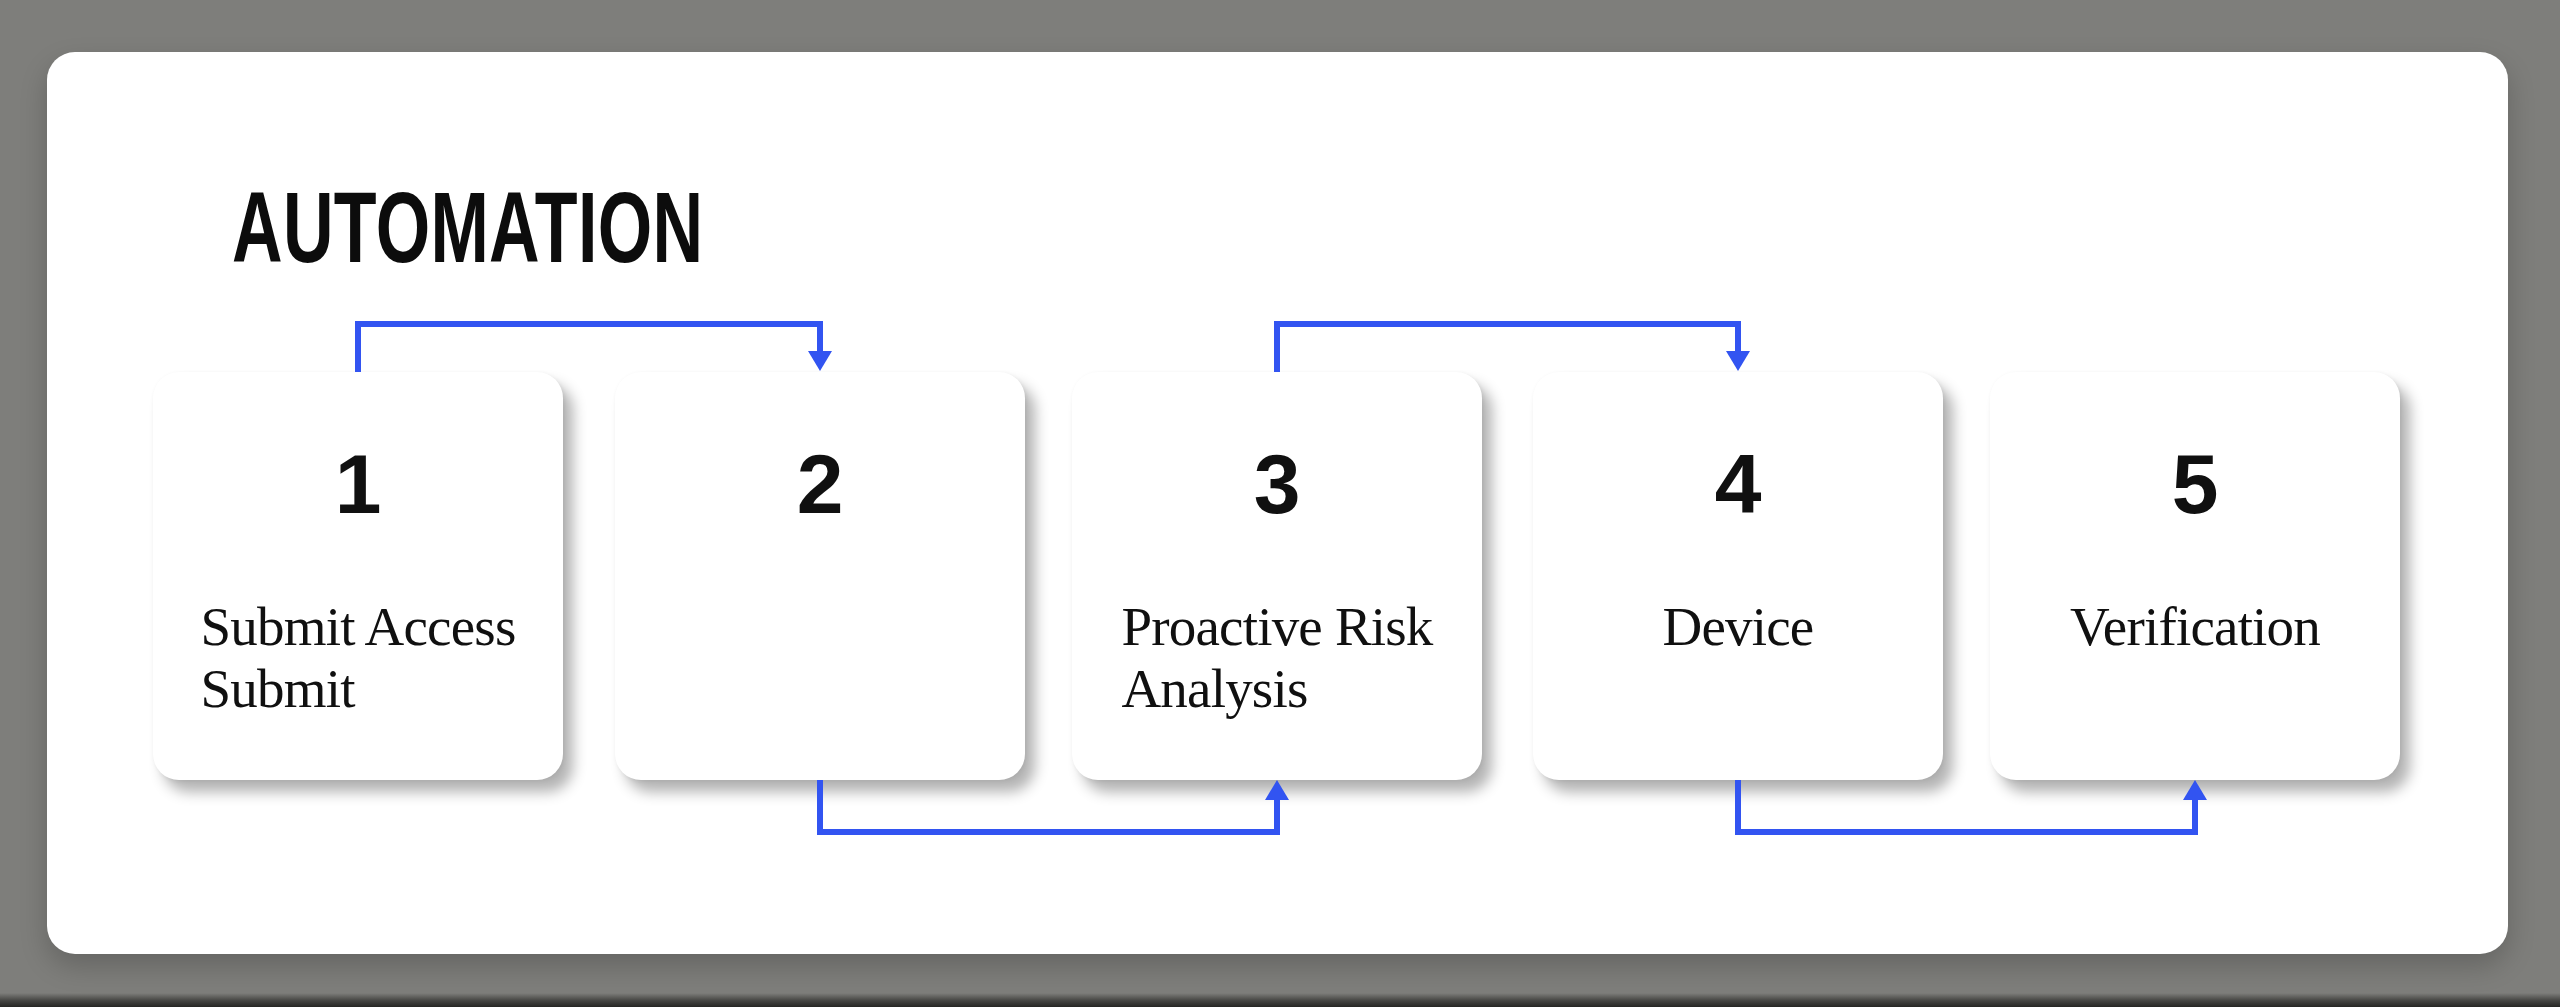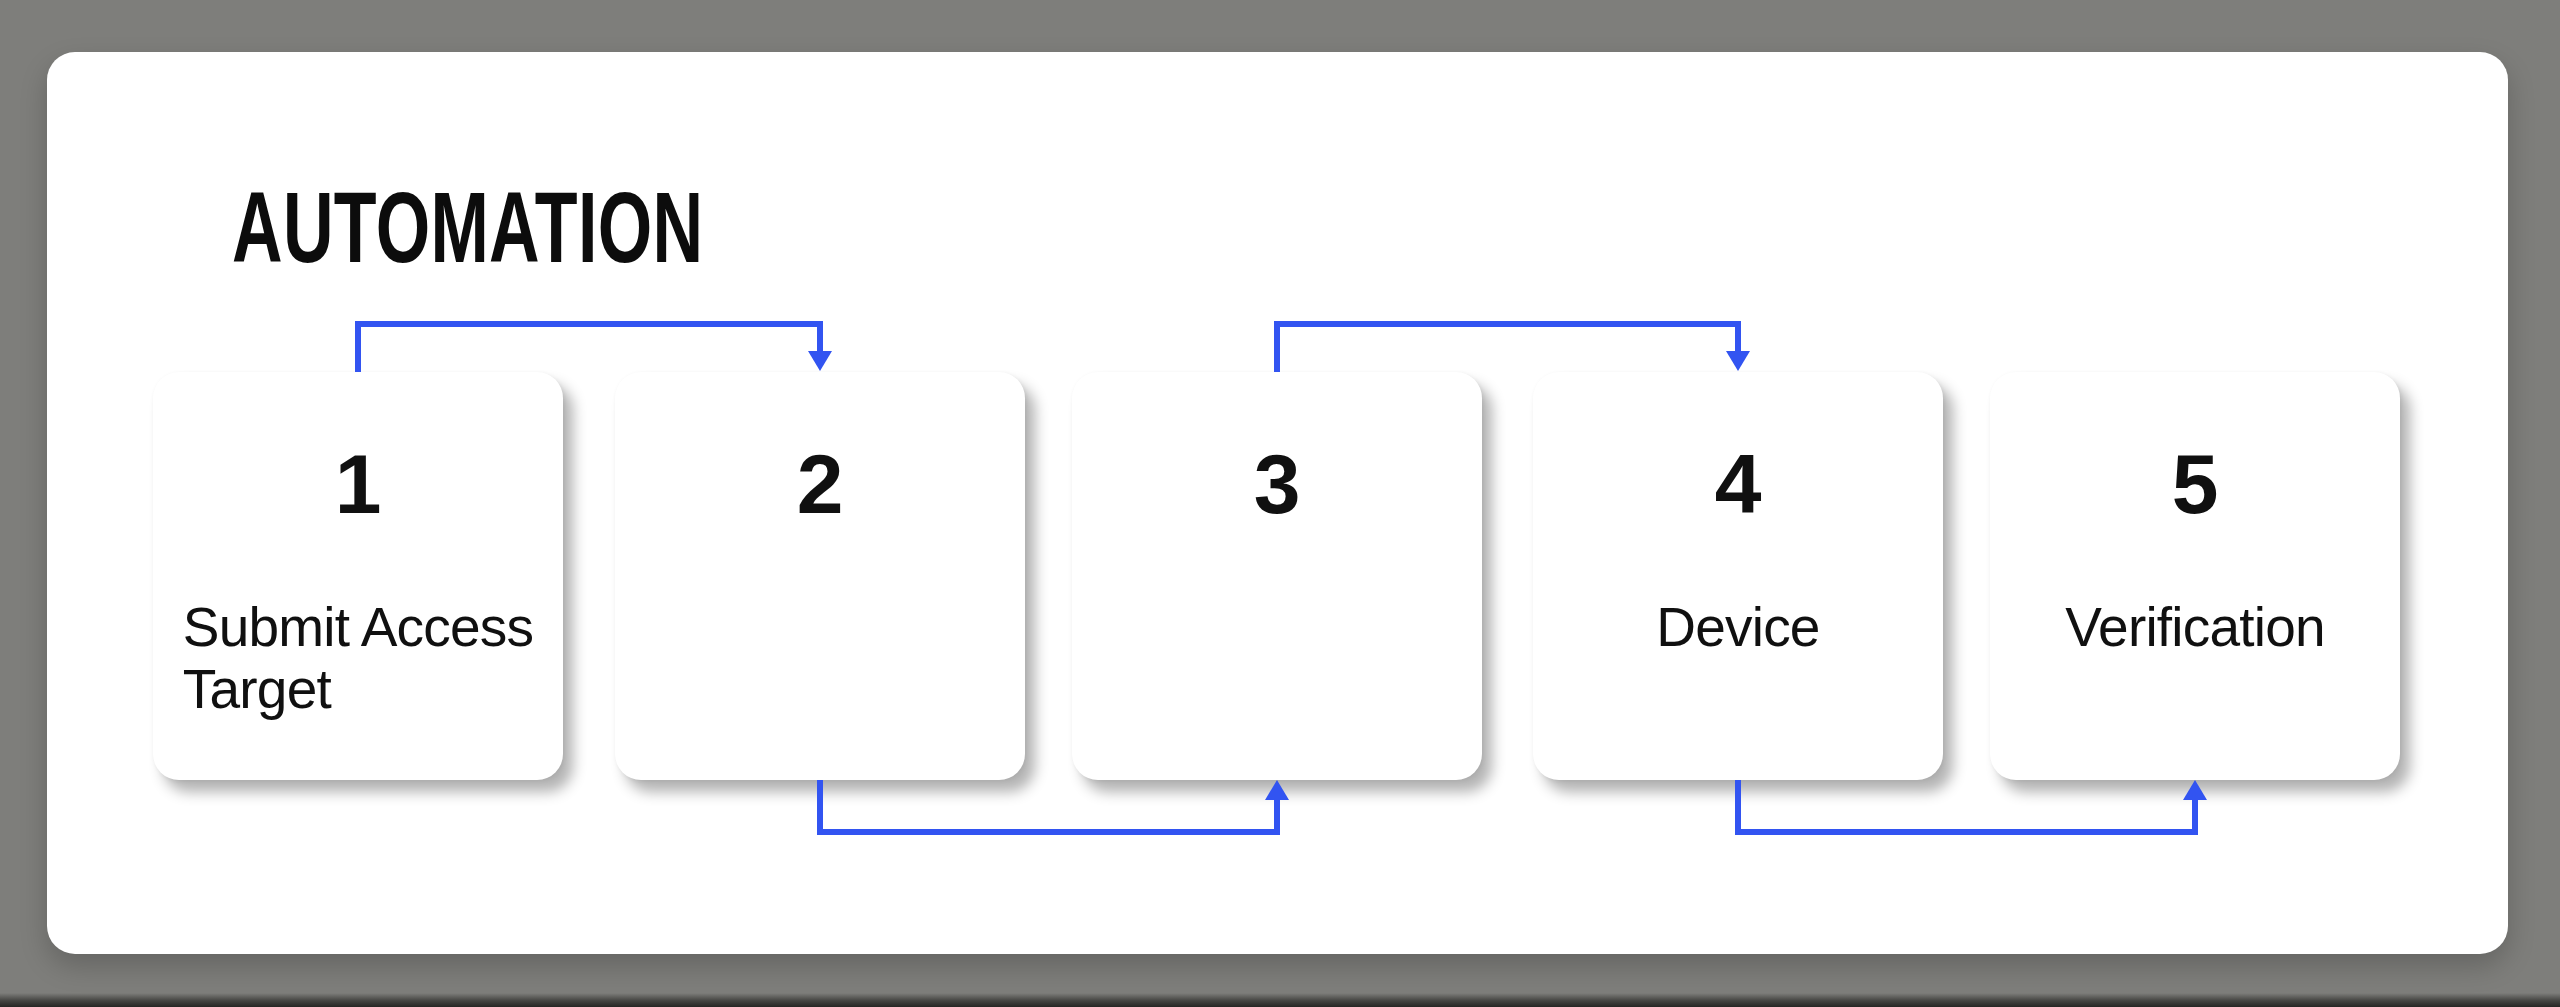--- a/index.html
+++ b/index.html
@@ -36,21 +36,21 @@
   .card1{left:153px;} .card2{left:615px;} .card3{left:1072px;} .card4{left:1533px;} .card5{left:1990px;}
   .num{
     position:absolute; left:0; right:0; top:70px; text-align:center;
     font-size:84px; line-height:84px; font-weight:bold; color:var(--text);
   }
   .label-wrap{ position:absolute; left:0; right:0; top:224px; text-align:center; }
   .label{
     display:inline-block; text-align:left;
     font-size:55px; line-height:62px; letter-spacing:-0.8px; color:var(--text);
   }
-  .label span{display:block;}
+  .label span{display:block;font-family:Liberation Serif, serif;}
   .seg{ position:absolute; background:var(--arrow); }
   .ah-down{
     position:absolute; width:0; height:0;
     border-left:12px solid transparent; border-right:12px solid transparent;
     border-top:20px solid var(--arrow);
   }
   .ah-up{
     position:absolute; width:0; height:0;
     border-left:12px solid transparent; border-right:12px solid transparent;
     border-bottom:20px solid var(--arrow);
@@ -81,31 +81,37 @@
 
 <div class="panel">
   <h1 class="title">AUTOMATION</h1>
 </div>
 
 <div class="card card1">
   <div class="num">1</div>
   <div class="label-wrap">
     <div class="label">
       <span>Submit Access</span>
-      <span>Target</span>
+      <span>Submit</span>
     </div>
   </div>
 </div>
 
 <div class="card card2">
   <div class="num">2</div>
 </div>
 
 <div class="card card3">
   <div class="num">3</div>
+  <div class="label-wrap">
+    <div class="label">
+      <span>Proactive Risk</span>
+      <span>Analysis</span>
+    </div>
+  </div>
 </div>
 
 <div class="card card4">
   <div class="num">4</div>
   <div class="label-wrap">
     <div class="label">
       <span>Device</span>
       <span></span>
     </div>
   </div>

